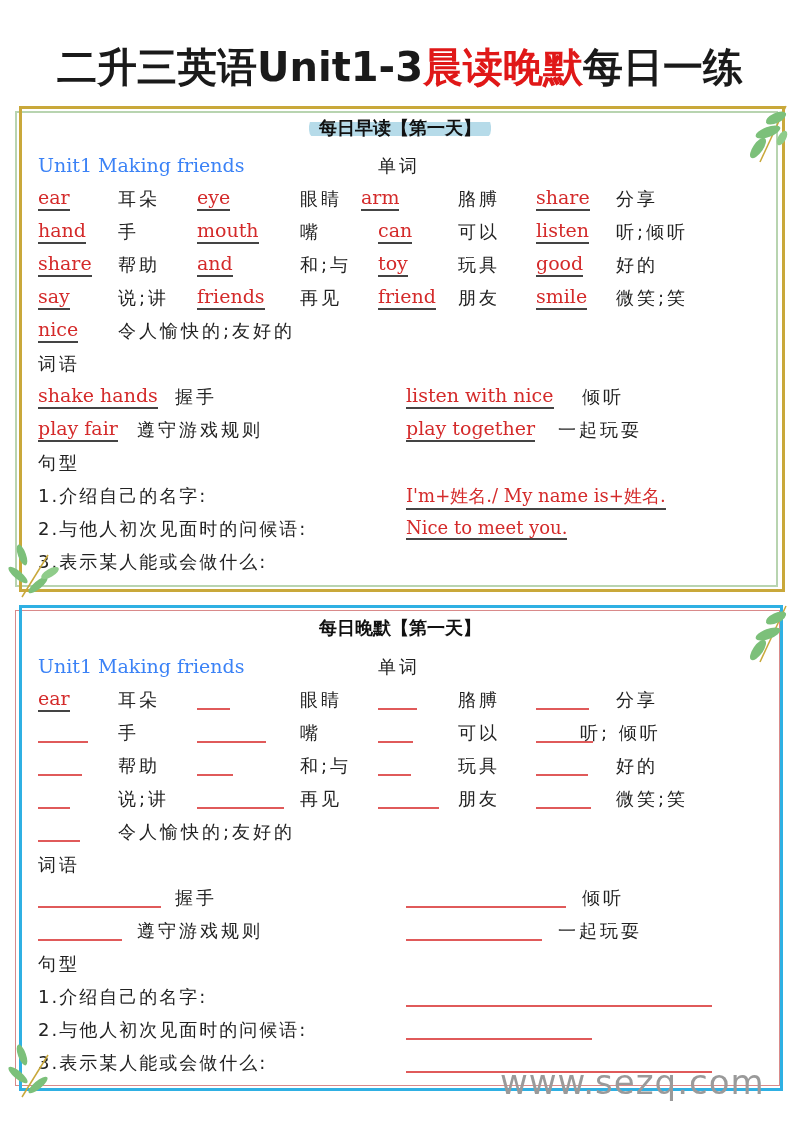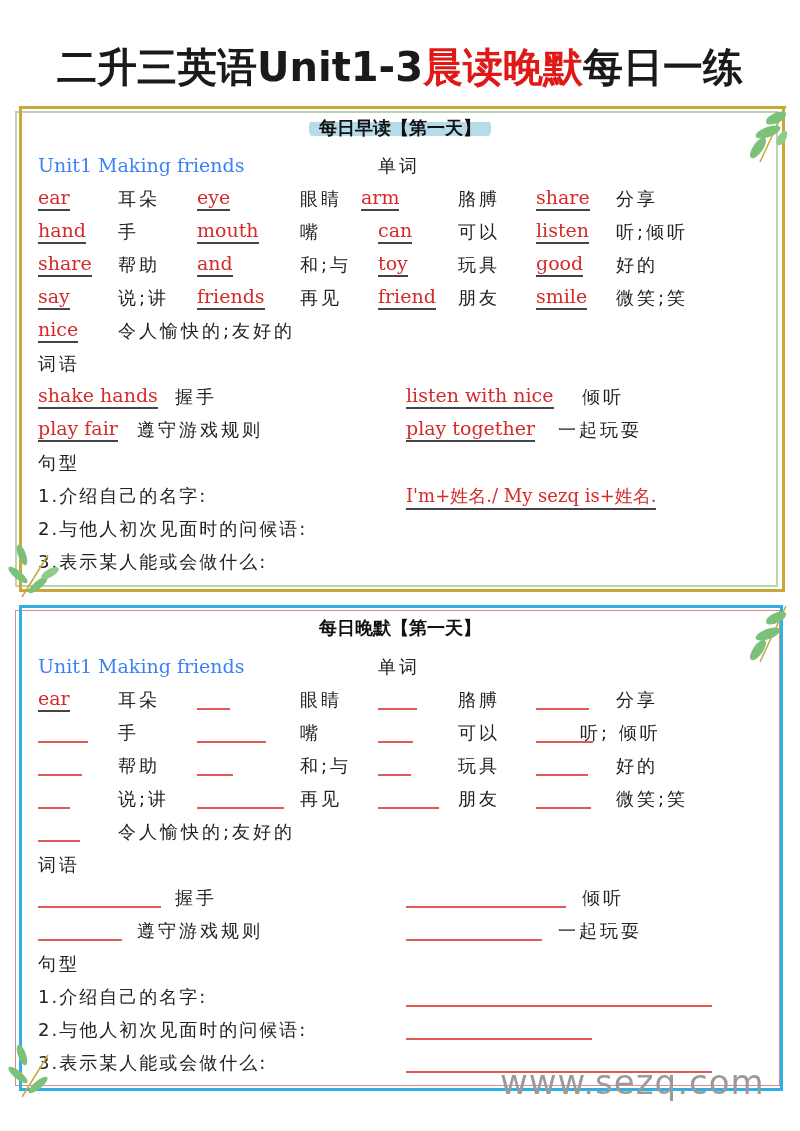--- a/index.html
+++ b/index.html
@@ -116,24 +116,25 @@
   <span class="cell cn" style="left:137px">遵守游戏规则</span>
   <span class="cell en" style="left:406px">play together</span>
   <span class="cell cn" style="left:558px">一起玩耍</span>
 </div>
 
 <div class="row" style="top:451px">
   <span class="cell cn" style="left:38px">句型</span>
 </div>
 <div class="row" style="top:484px">
   <span class="cell cn" style="left:38px;letter-spacing:2px">1.介绍自己的名字:</span>
-  <span class="cell sent-en" style="left:406px">I'm+姓名./ My sezq is+姓名.</span>
+  <span class="cell sent-en" style="left:406px">I'm+姓名./ My name is+姓名.</span>
 </div>
 <div class="row" style="top:517px">
   <span class="cell cn" style="left:38px;letter-spacing:2px">2.与他人初次见面时的问候语:</span>
+  <span class="cell sent-en" style="left:406px">Nice to meet you.</span>
 </div>
 <div class="row" style="top:550px">
   <span class="cell cn" style="left:38px;letter-spacing:2px">3.表示某人能或会做什么:</span>
 </div>
 
 <svg class="leaf" style="left:8px;top:535px" width="60" height="65" viewBox="0 0 60 65">
   <path d="M14 62 L40 20" stroke="#c9a83a" stroke-width="1.5" fill="none"></path>
   <ellipse cx="14" cy="20" rx="11" ry="4" fill="#7cc07a" transform="rotate(70 14 20)"></ellipse>
   <ellipse cx="10" cy="40" rx="12" ry="4" fill="#7cc07a" transform="rotate(40 10 40)"></ellipse>
   <ellipse cx="30" cy="50" rx="12" ry="4" fill="#7cc07a" transform="rotate(-40 30 50)"></ellipse>

